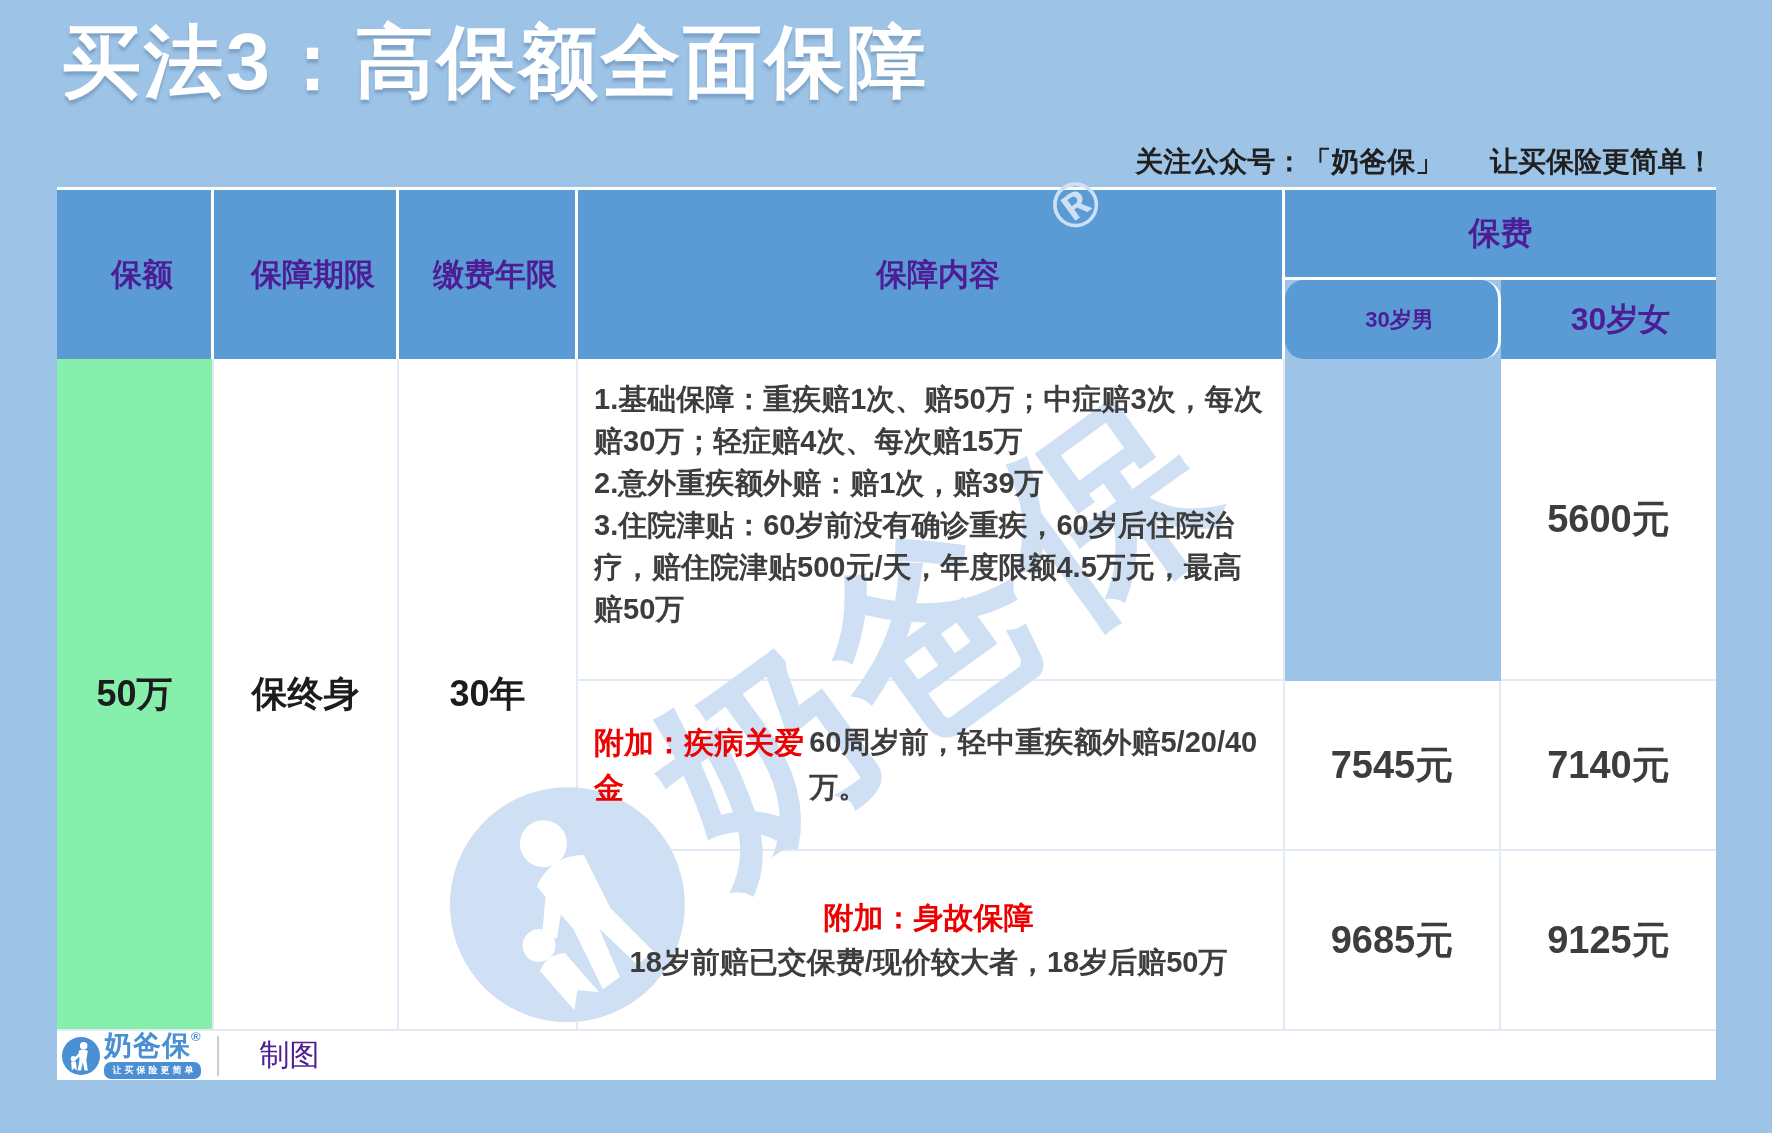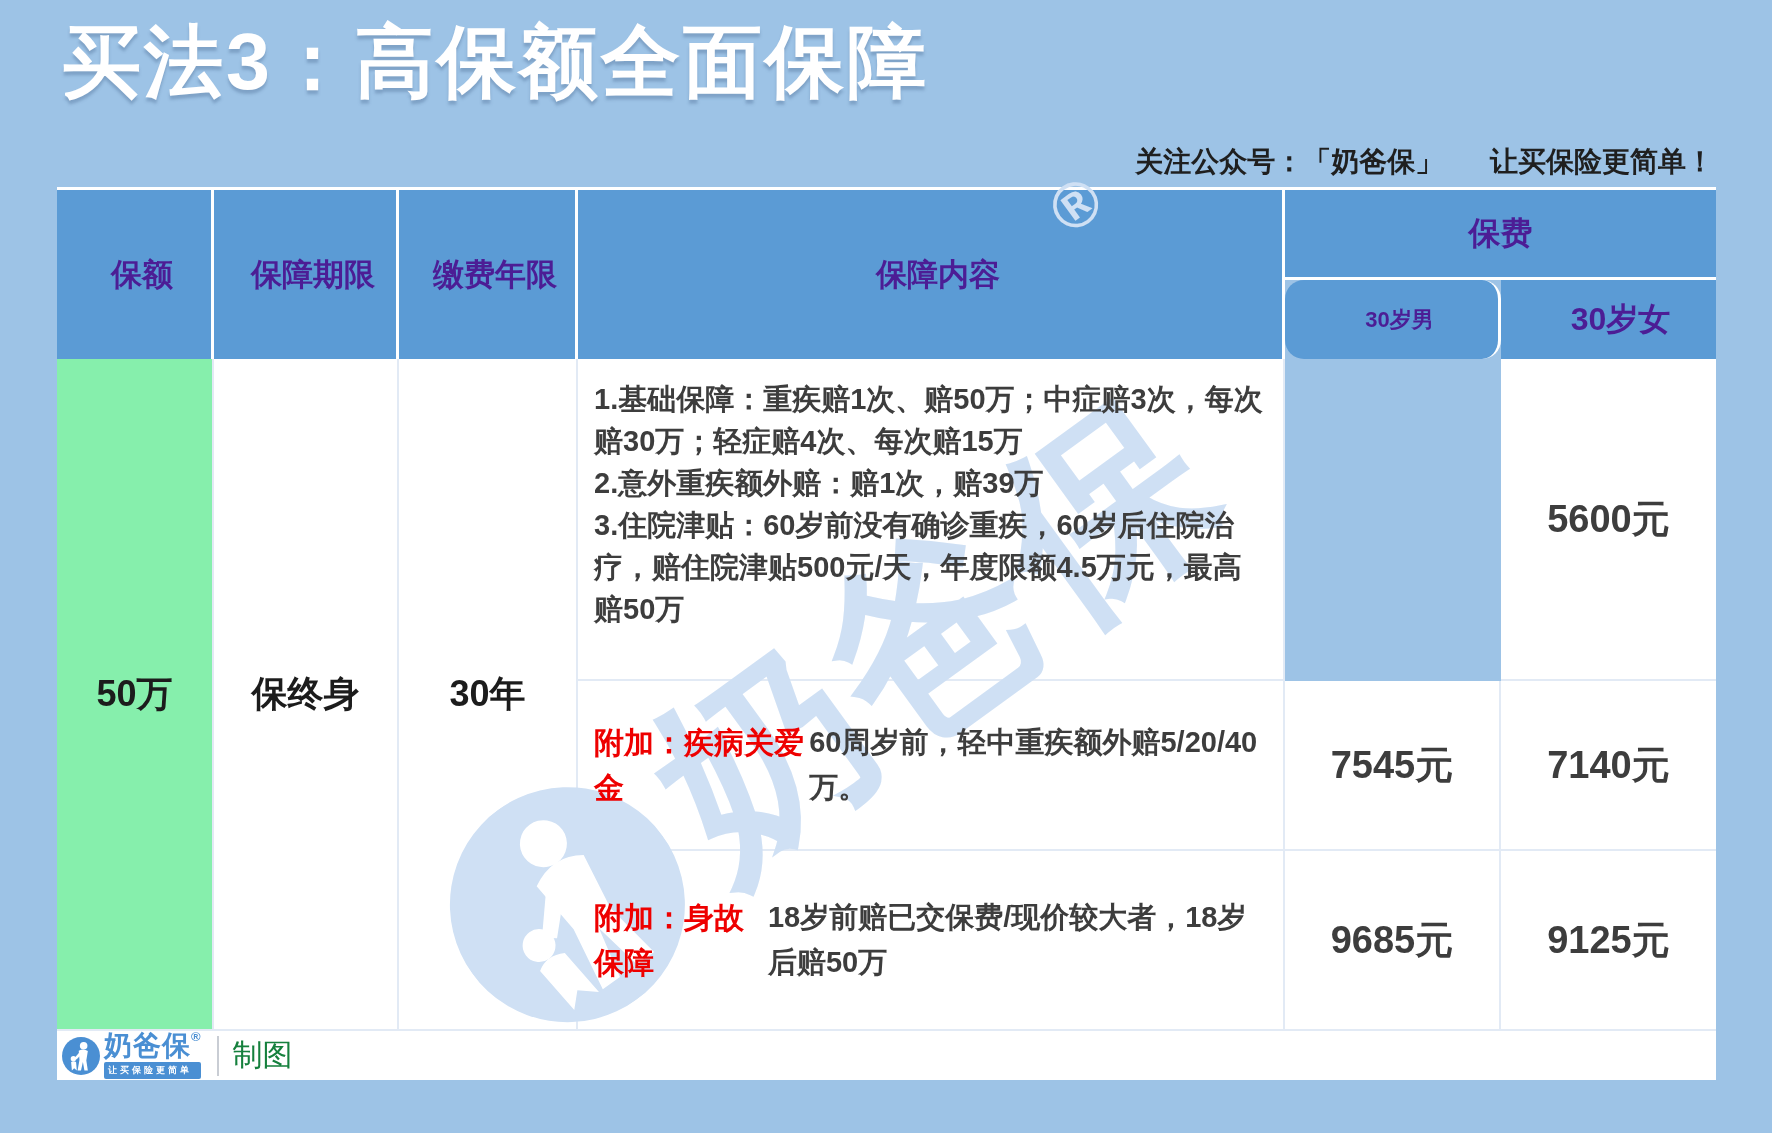--- a/index.html
+++ b/index.html
@@ -38,21 +38,21 @@
   .h-female{grid-column:6;grid-row:2;font-size:32px;padding-left:24px;}
   .body-cell{background:#ffffff;}
   .brl{border-right:2px solid #e2eaf5;}
   .bbl{border-bottom:2px solid #e2eaf5;}
   .v-amount{grid-column:1;grid-row:3/6;background:#86efac;}
   .v-term{grid-column:2;grid-row:3/6;}
   .v-payment{grid-column:3;grid-row:3/6;}
   .bigval{font-size:36px;font-weight:700;color:#1c1c1c;}
   .c-row1{grid-column:4;grid-row:3;display:block;padding:19px 20px 0 16px;}
   .c-row2{grid-column:4;grid-row:4;display:flex;flex-direction:row;justify-content:center;padding:0 20px 0 16px;}
-  .c-row3{grid-column:4;grid-row:5;display:flex;flex-direction:row;justify-content:center;padding:0 20px 0 16px;}
+  .c-row3{grid-column:4;grid-row:5;display:flex;flex-direction:column;justify-content:center;padding:0 20px 0 16px;}
   .cline{margin:0;font-size:29px;line-height:42px;font-weight:700;color:#3d3d3d;position:relative;z-index:3;}
   .c-row2 .cline,.c-row3 .cline{line-height:45px;}
   .redline{margin:0;font-size:30px;line-height:45px;font-weight:700;color:#ee0000;position:relative;z-index:3;}
   .p-m1{grid-column:5;grid-row:3;}
   .p-f1{grid-column:6;grid-row:3;}
   .p-m2{grid-column:5;grid-row:4;}
   .p-f2{grid-column:6;grid-row:4;}
   .p-m3{grid-column:5;grid-row:5;}
   .p-f3{grid-column:6;grid-row:5;}
   .price{font-size:38px;font-weight:700;color:#3d3d3d;}
@@ -70,26 +70,26 @@
   .footer{
     grid-column:1/7;grid-row:6;background:#ffffff;border-top:2px solid #e2eaf5;
     display:flex;align-items:center;box-sizing:border-box;padding-left:5px;position:relative;z-index:3;
   }
   .logo-icon{width:38px;height:38px;flex:0 0 auto;}
   .logo-block{display:flex;flex-direction:column;margin-left:4px;}
   .logo-top{display:flex;align-items:flex-start;line-height:1;}
   .logo-name{font-size:28px;font-weight:900;color:#4a8fd3;letter-spacing:1px;}
   .logo-reg{font-size:13px;font-weight:700;color:#4a8fd3;margin-top:-2px;}
   .logo-pill{
-    margin-top:2px;background:#4a8fd3;color:#ffffff;border-radius:2px;
-    font-size:9px;font-weight:700;letter-spacing:3px;text-align:left;
+    margin-top:2px;background:#4a8fd3;color:#ffffff;border-radius:7px;
+    font-size:9px;font-weight:700;letter-spacing:3px;text-align:right;
     padding:2px 4px;white-space:nowrap;
   }
   .foot-divider{width:2px;height:40px;background:#c9cdd4;margin:0 14px 0 16px;}
-  .foot-caption{font-size:30px;color:#15803d;}
+  .foot-caption{font-size:30px;color:#4c1d95;margin-left:27px;}
 </style>
 </head>
 <body>
 
 <h1 class="title">买法3：高保额全面保障</h1>
 <div class="note">关注公众号：「奶爸保」      让买保险更简单！</div>
 
 <div class="table">
 
   <div class="cell hdr brw h-amount">

